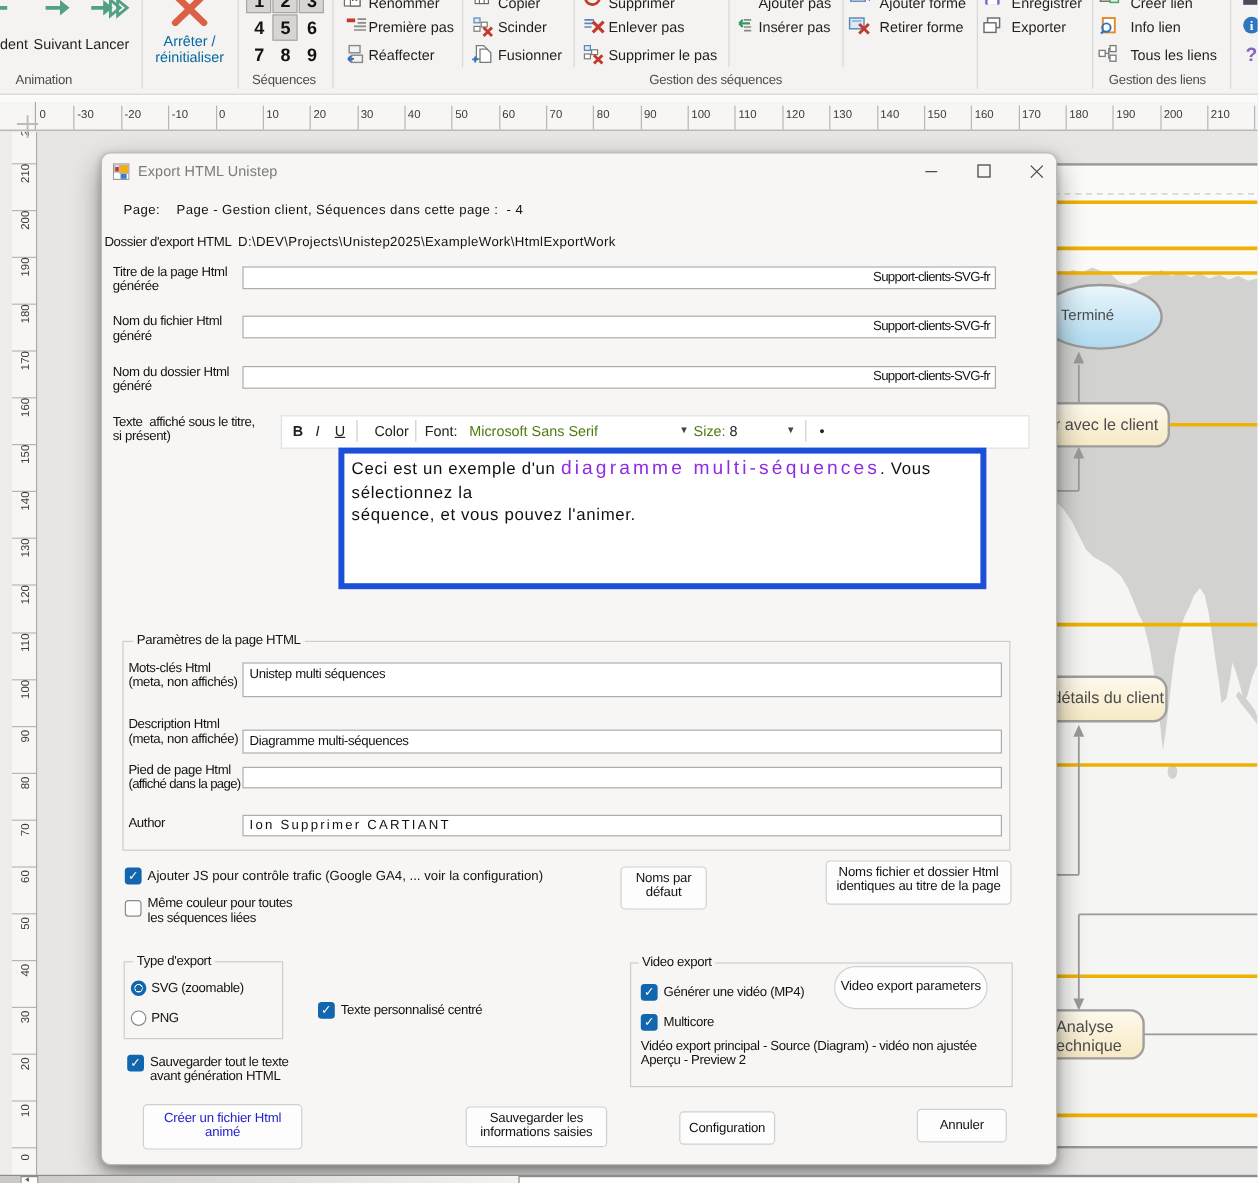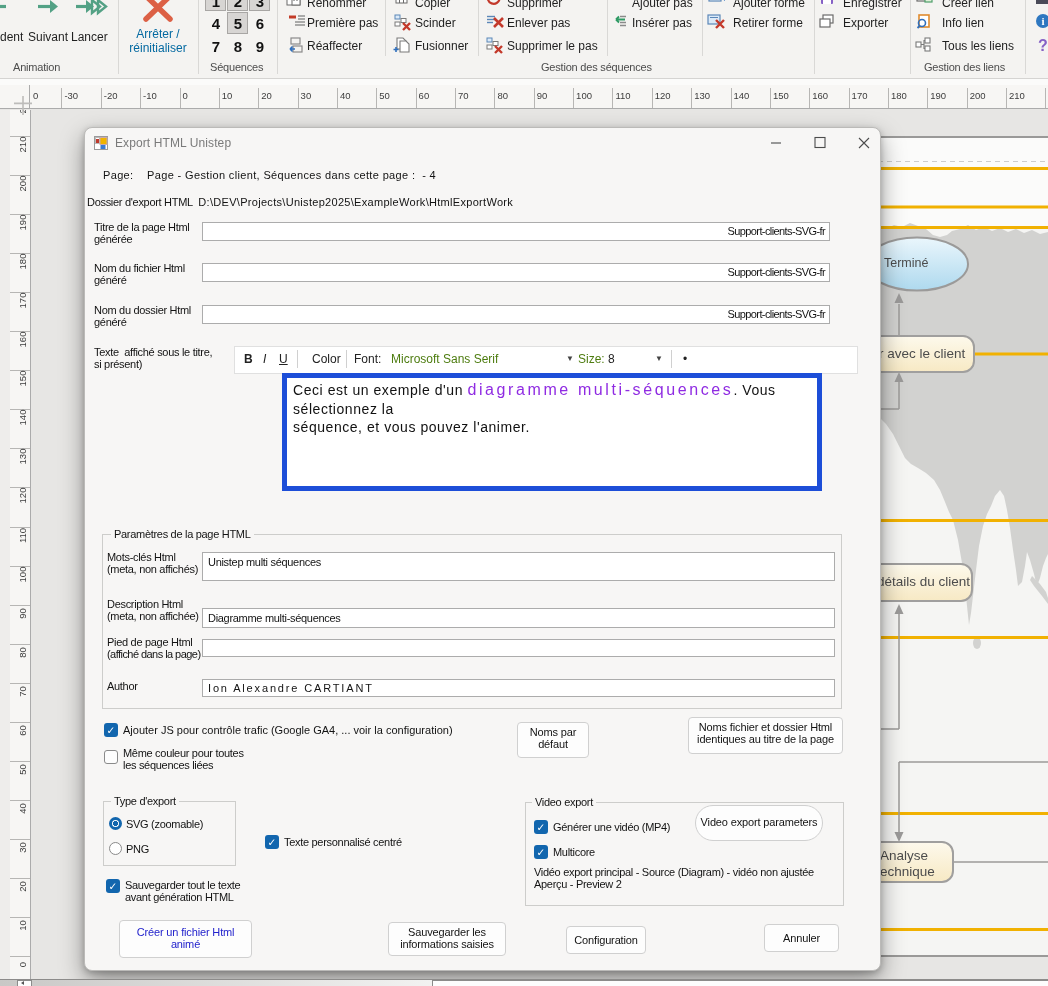--- a/index.html
+++ b/index.html
@@ -478,21 +478,21 @@
 
   <div class="grp" style="left:17px;top:406px;width:740px;height:175px;"></div>
   <div class="grplab" style="left:26px;top:400px;">Paramètres de la page HTML</div>
   <div class="dtxt" style="left:22px;top:423px;">Mots-clés Html<br>(meta, non affichés)</div>
   <div class="tbox" style="left:117px;top:424px;width:633px;height:29px;padding:3px 0 0 5px;">Unistep multi séquences</div>
   <div class="dtxt" style="left:22px;top:470px;">Description Html<br>(meta, non affichée)</div>
   <div class="tbox" style="left:117px;top:480px;width:633px;height:20px;padding:3px 0 0 5px;">Diagramme multi-séquences</div>
   <div class="dtxt" style="left:22px;top:508px;">Pied de page Html<br><span style="letter-spacing:-0.55px">(affiché dans la page)</span></div>
   <div class="tbox" style="left:117px;top:511px;width:633px;height:18px;"></div>
   <div class="dtxt" style="left:22px;top:552px;">Author</div>
-  <div class="tbox" style="left:117px;top:551px;width:633px;height:18px;padding:2px 0 0 5px;letter-spacing:1.85px;">Ion Alexandre CARTIANT</div>
+  <div class="tbox" style="left:117px;top:551px;width:633px;height:18px;padding:2px 0 0 5px;letter-spacing:1.85px;">Ion Supprimer CARTIANT</div>
 
   <div class="cb on" style="left:19px;top:595px;">✓</div>
   <div class="dtxt" style="left:38px;top:596px;letter-spacing:0px;">Ajouter JS pour contrôle trafic (Google GA4, ... voir la configuration)</div>
   <div class="btn" style="left:432px;top:594px;width:72px;height:36px;padding-top:3px;">Noms par<br>défaut</div>
   <div class="btn" style="left:603px;top:589px;width:155px;height:37px;padding-top:3px;">Noms fichier et dossier Html<br>identiques au titre de la page</div>
   <div class="cb off" style="left:19px;top:622px;"></div>
   <div class="dtxt" style="left:38px;top:619px;">Même couleur pour toutes<br>les séquences liées</div>
 
   <div class="grp" style="left:18px;top:673px;width:133px;height:65px;"></div>
   <div class="grplab" style="left:26px;top:667px;">Type d'export</div>

